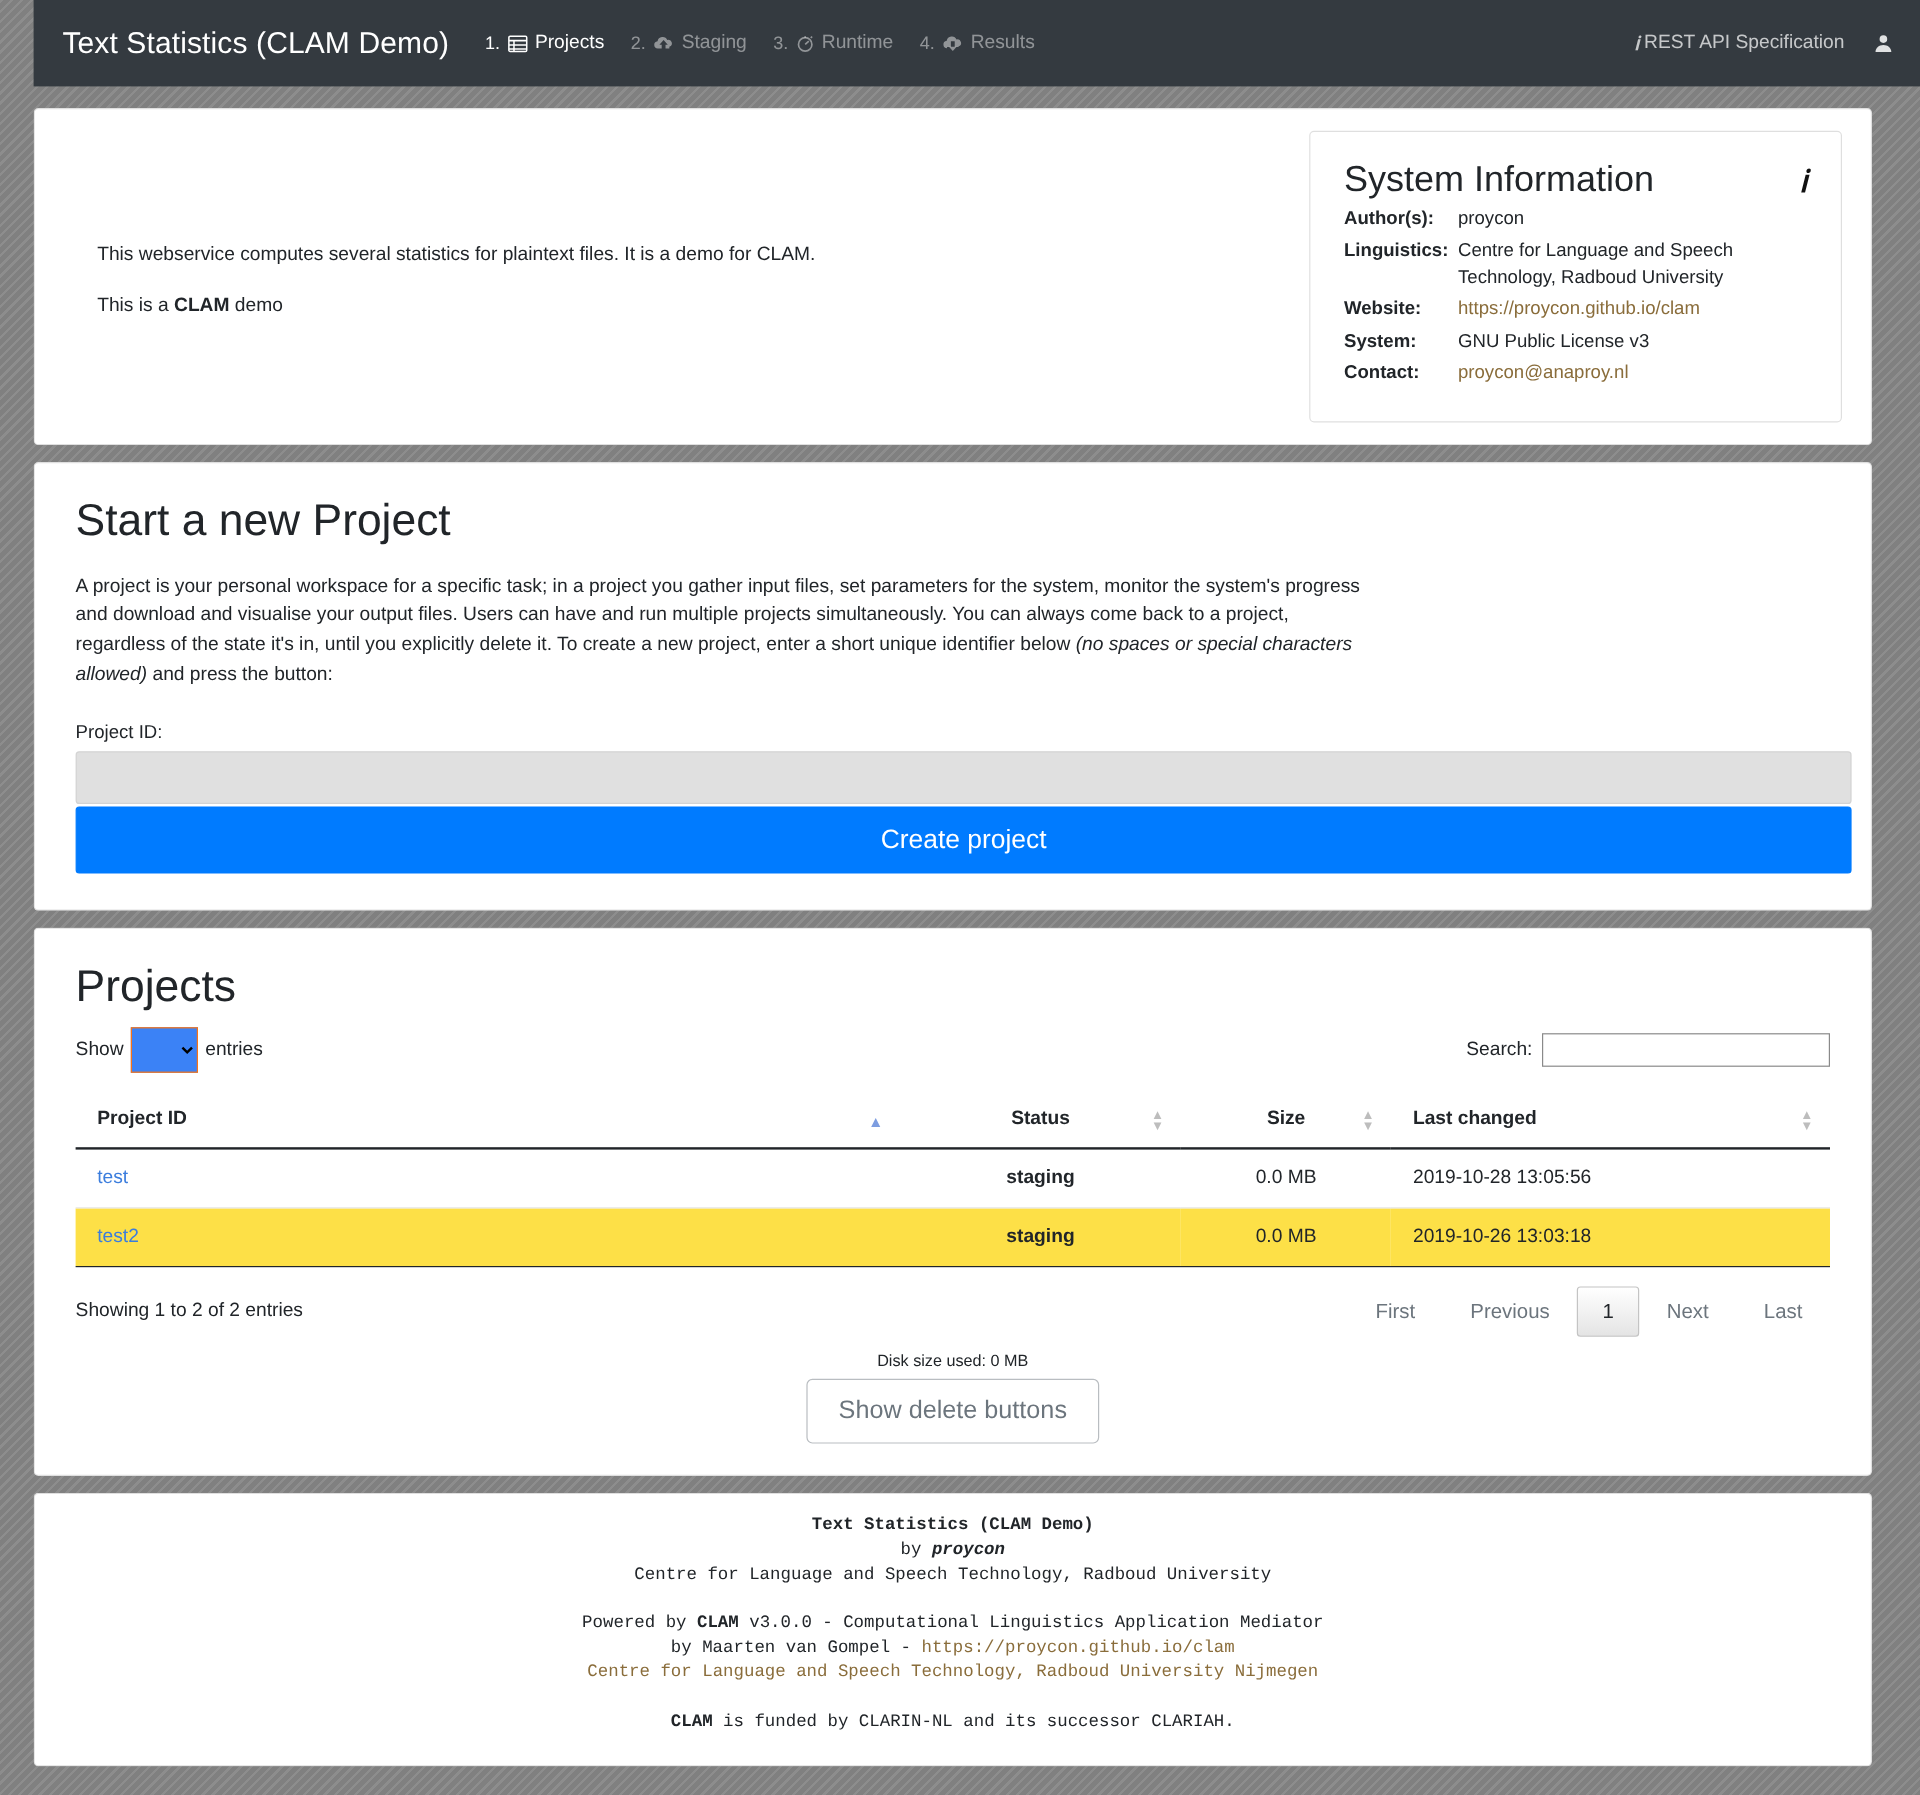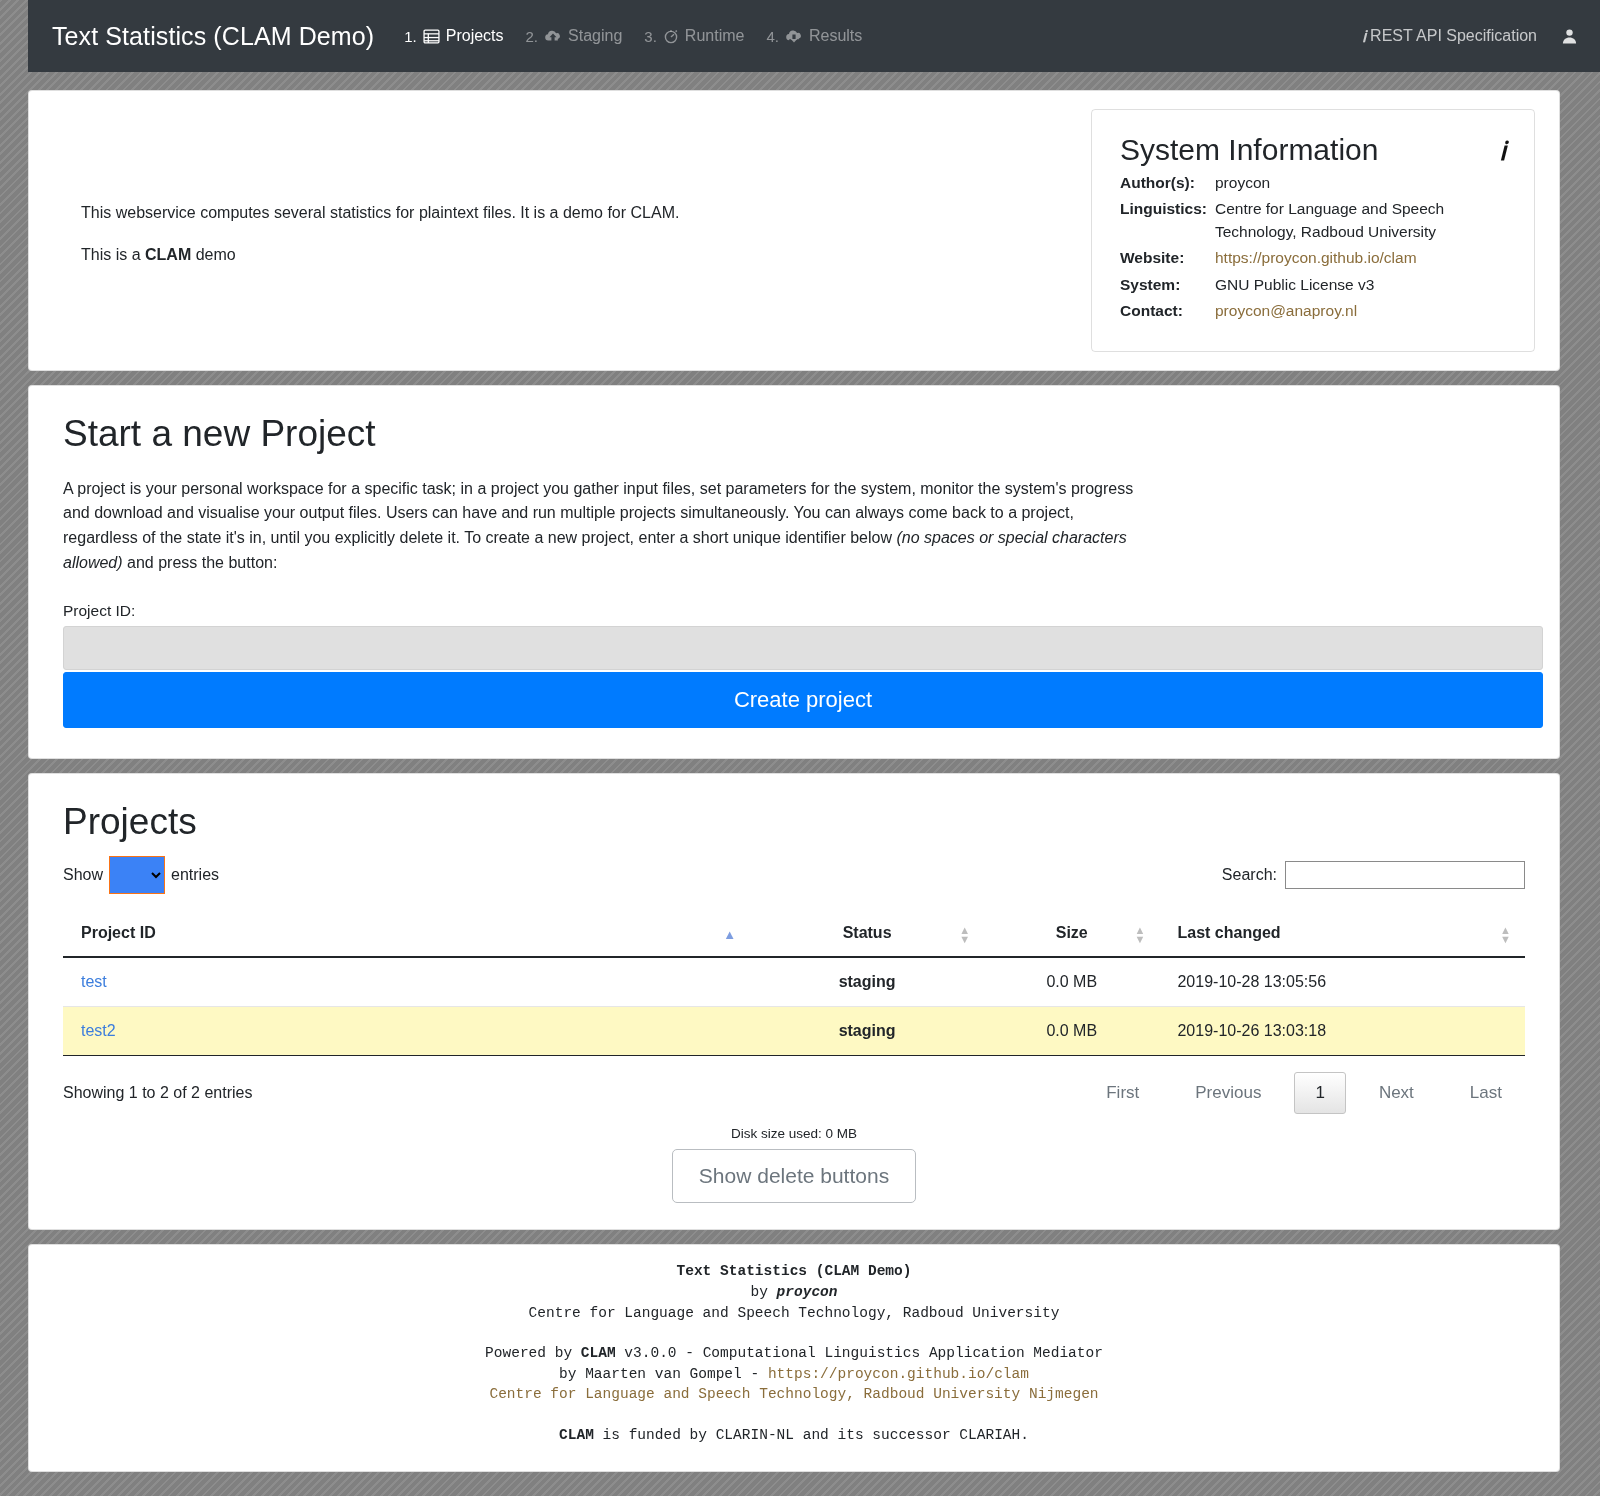--- a/index.html
+++ b/index.html
@@ -147,29 +147,29 @@
     white-space: nowrap;
   }
   .arr { position: absolute; right: 14px; top: 50%; transform: translateY(-60%); line-height: 0.78; font-size: 11px; color: #bdbdbd; display: flex; flex-direction: column; }
   .arr.asc { color: #7d9de0; font-size: 13px; }
   table.projects tbody td {
     font-size: 16px; color: #212529;
     padding: 15px 18px;
     border-top: 1px solid #e6e6e6;
   }
   table.projects tbody tr.odd { background: #fff; }
-  table.projects tbody tr.even { background: #fef9c3; margin-left: 23px; }
+  table.projects tbody tr.even { background: #fde047; margin-left: 23px; }
   td.c-id a { color: #3b7ddd; text-decoration: none; }
   td.c-status { font-weight: 700; color: #10228b; text-align: center; }
   td.c-size { text-align: center; }
   td.c-changed { }
 
   .dt-bottom { display: flex; align-items: center; justify-content: space-between; padding: 16px 0 0 0; border-top: 1px solid #212529; }
   .dt-info { font-size: 16px; color: #212529; }
-  .dt-paging { display: flex; align-items: center; gap: 10px; }
+  .dt-paging { display: flex; align-items: center; gap: 0; }
   .pg {
     font-size: 17px; color: #6c757d;
     padding: 10px 22px; border: 1px solid transparent; border-radius: 3px;
     cursor: pointer; background: transparent;
     font-family: "Liberation Sans", sans-serif;
   }
   .pg.current {
     color: #212529; border: 1px solid #c4c4c4;
     background: linear-gradient(to bottom, #ffffff, #e4e4e4);
     padding: 10px 20px;

